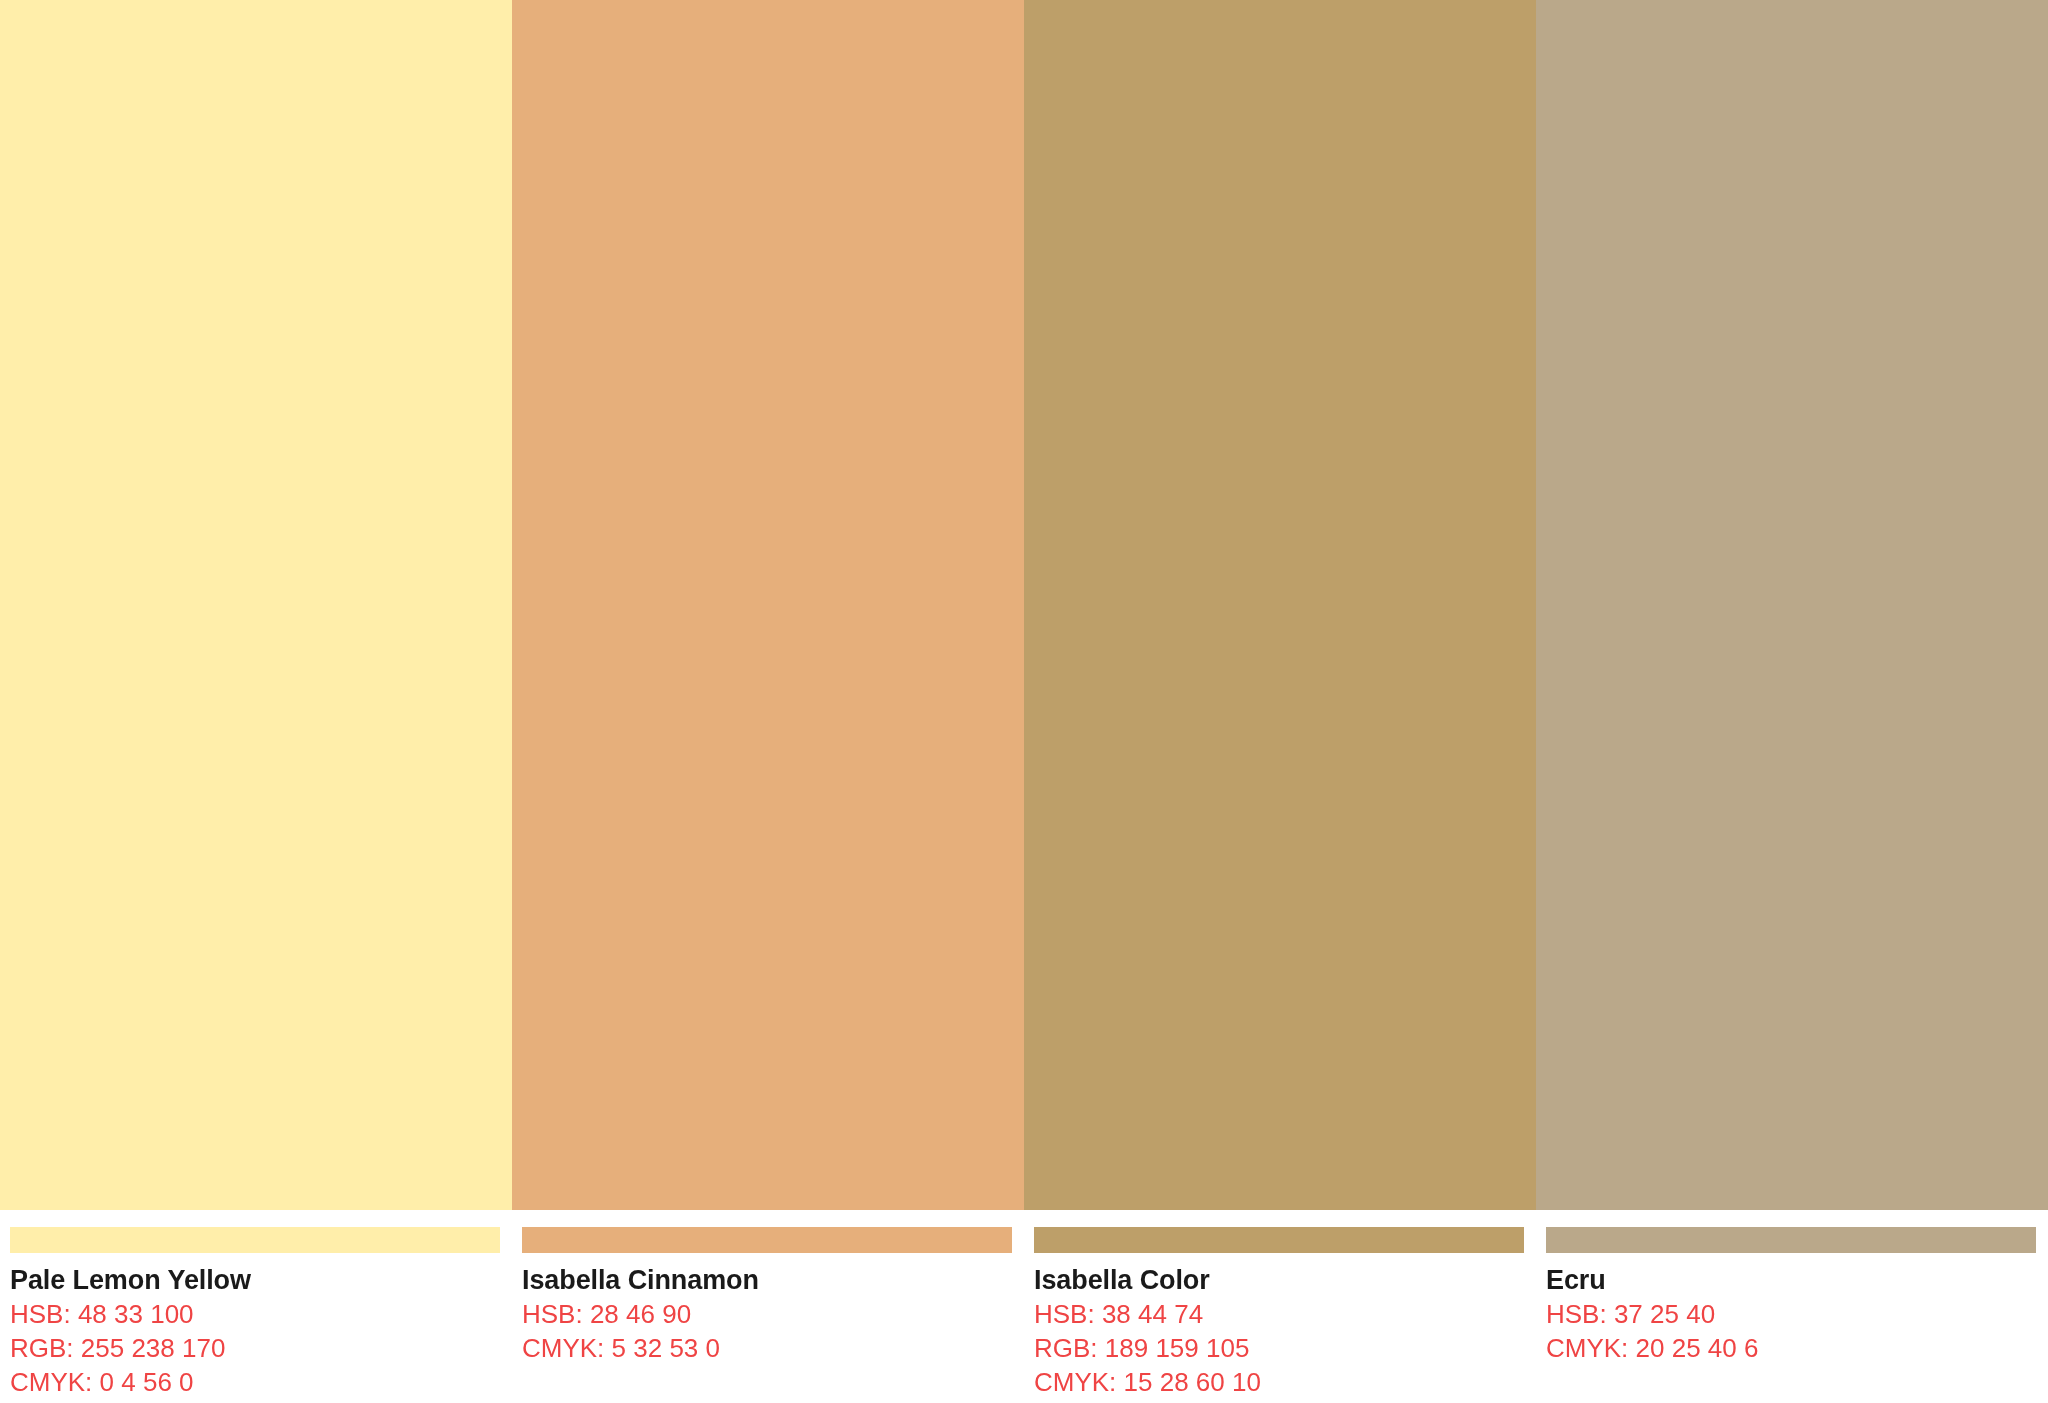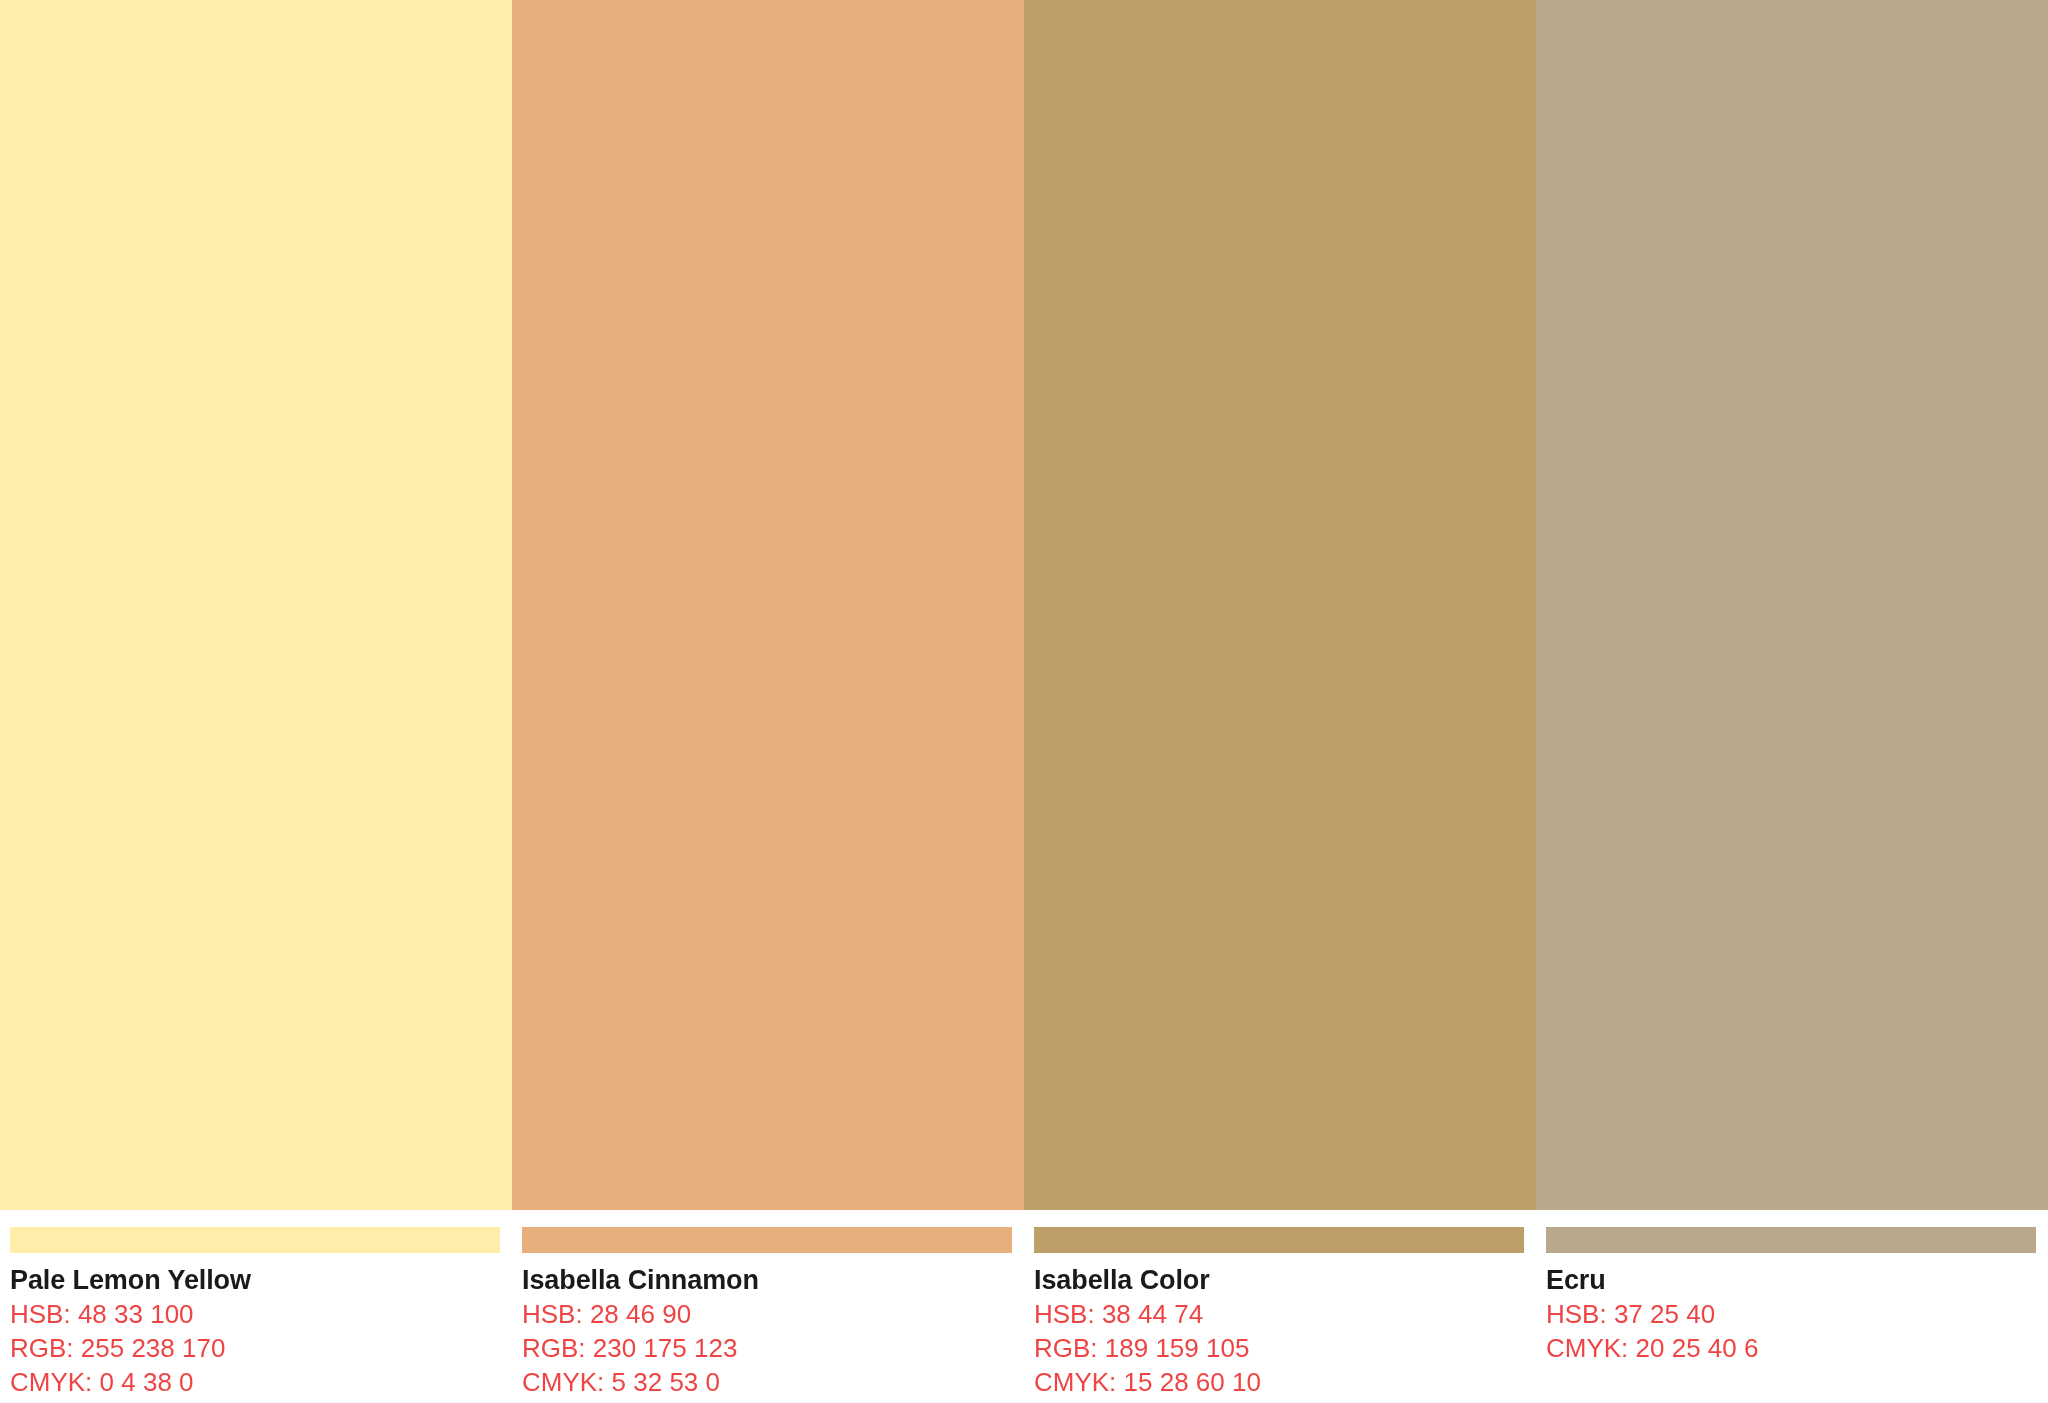--- a/index.html
+++ b/index.html
@@ -95,30 +95,29 @@
   </div>
 
   <div class="swatch-row">
 
     <div class="swatch-col">
       <div class="swatch-bar" style="background-color: rgb(255, 238, 170);"></div>
       <div class="swatch-text">
         <div class="swatch-name">Pale Lemon Yellow</div>
         <div class="swatch-line">HSB: 48 33 100</div>
         <div class="swatch-line">RGB: 255 238 170</div>
-        <div class="swatch-line">CMYK: 0 4 38 0</div>
+        <div class="swatch-line">CMYK: 0 4 56 0</div>
       </div>
     </div>
 
     <div class="swatch-col">
       <div class="swatch-bar" style="background-color: rgb(230, 175, 123);"></div>
       <div class="swatch-text">
         <div class="swatch-name">Isabella Cinnamon</div>
         <div class="swatch-line">HSB: 28 46 90</div>
-        <div class="swatch-line">RGB: 230 175 123</div>
         <div class="swatch-line">CMYK: 5 32 53 0</div>
       </div>
     </div>
 
     <div class="swatch-col">
       <div class="swatch-bar" style="background-color: rgb(189, 159, 105);"></div>
       <div class="swatch-text">
         <div class="swatch-name">Isabella Color</div>
         <div class="swatch-line">HSB: 38 44 74</div>
         <div class="swatch-line">RGB: 189 159 105</div>

